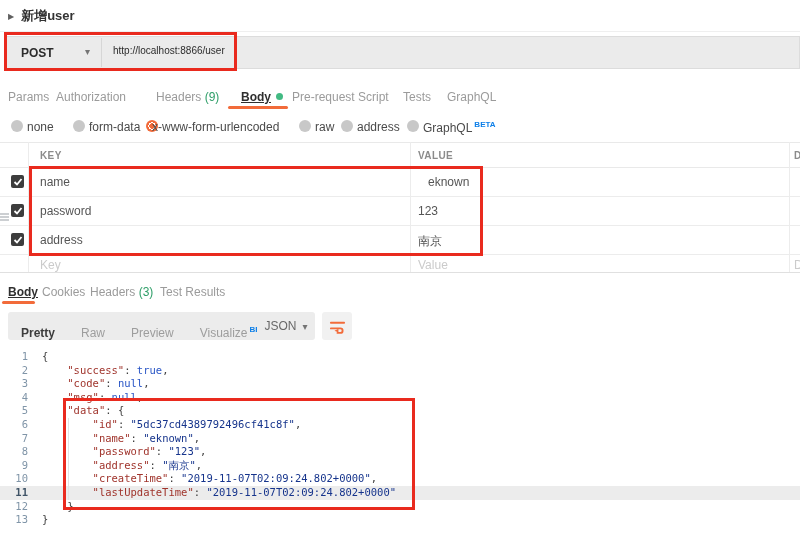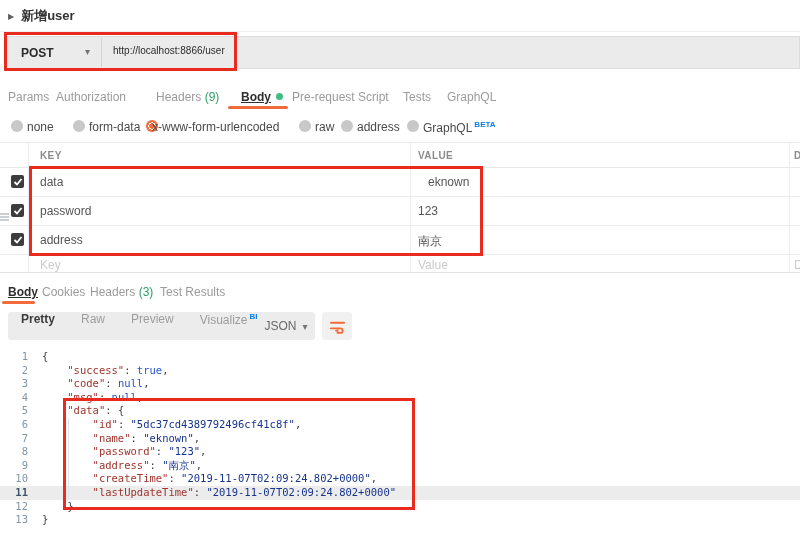--- a/index.html
+++ b/index.html
@@ -38,21 +38,21 @@
   .th{position:absolute;top:8px;font-size:10px;font-weight:700;color:#8b8b8b;letter-spacing:.4px;}
   .kv-row{position:absolute;left:0;width:800px;height:29px;border-bottom:1px solid #ececec;}
   .cell{position:absolute;top:8px;font-size:12px;color:#555;}
   .ph{color:#cbcbcb;}
   .cbx{position:absolute;left:11px;top:8px;width:13px;height:13px;background:#3d3d3d;border-radius:2px;
        display:flex;align-items:center;justify-content:center;}
   .vline{position:absolute;width:1px;background:#ececec;}
   .hline{position:absolute;left:0;width:800px;height:1px;background:#e9e9e9;}
 
   
-  .group{background:#ececec;border-radius:3px;display:flex;align-items:flex-start;}
+  .group{background:#ececec;border-radius:3px;display:flex;align-items:flex-end;}
   .vm{padding:0 13px;font-size:12px;color:#9d9d9d;cursor:pointer;white-space:nowrap;}
   .vm.active{color:#3c3c3c;font-weight:600;}
   .pill{background:#ececec;border-radius:3px;display:flex;align-items:center;justify-content:center;
         font-size:12px;color:#686868;gap:6px;}
   .iconbtn{background:#f1f1f1;border-radius:3px;display:flex;align-items:center;justify-content:center;}
 
   
   .code{position:absolute;left:0;top:346px;width:800px;height:190px;
         font-family:"DejaVu Sans Mono",monospace;font-size:10.5px;line-height:13.6px;padding-top:4px;}
   .code-line{display:flex;height:13.6px;}
@@ -114,21 +114,21 @@
   <span class="th" style="left:40px;">KEY</span>
   <span class="th" style="left:418px;">VALUE</span>
   <span class="th" style="left:794px;">D</span>
   <div id="kv-rows">
       <div class="kv-row" style="top: 25px;">
         <span class="cbx">
           <svg width="10" height="10" viewBox="0 0 10 10">
             <polyline points="1.5,5 4,7.5 8.5,2" stroke="#fff" stroke-width="1.8" fill="none"></polyline>
           </svg>
         </span>
-        <span class="cell" style="left: 40px;">data</span>
+        <span class="cell" style="left: 40px;">name</span>
         <span class="cell" style="left: 428px;">eknown</span>
       </div>
       <div class="kv-row" style="top: 54px;">
         <span style="position: absolute; left: 0px; top: 11px;"><svg width="9" height="8" viewBox="0 0 9 8">
             <path d="M0 1 H9 M0 4 H9 M0 7 H9" stroke="#9aa0a6" stroke-width="1.2"></path>
           </svg></span>
         <span class="cbx">
           <svg width="10" height="10" viewBox="0 0 10 10">
             <polyline points="1.5,5 4,7.5 8.5,2" stroke="#fff" stroke-width="1.8" fill="none"></polyline>
           </svg>

